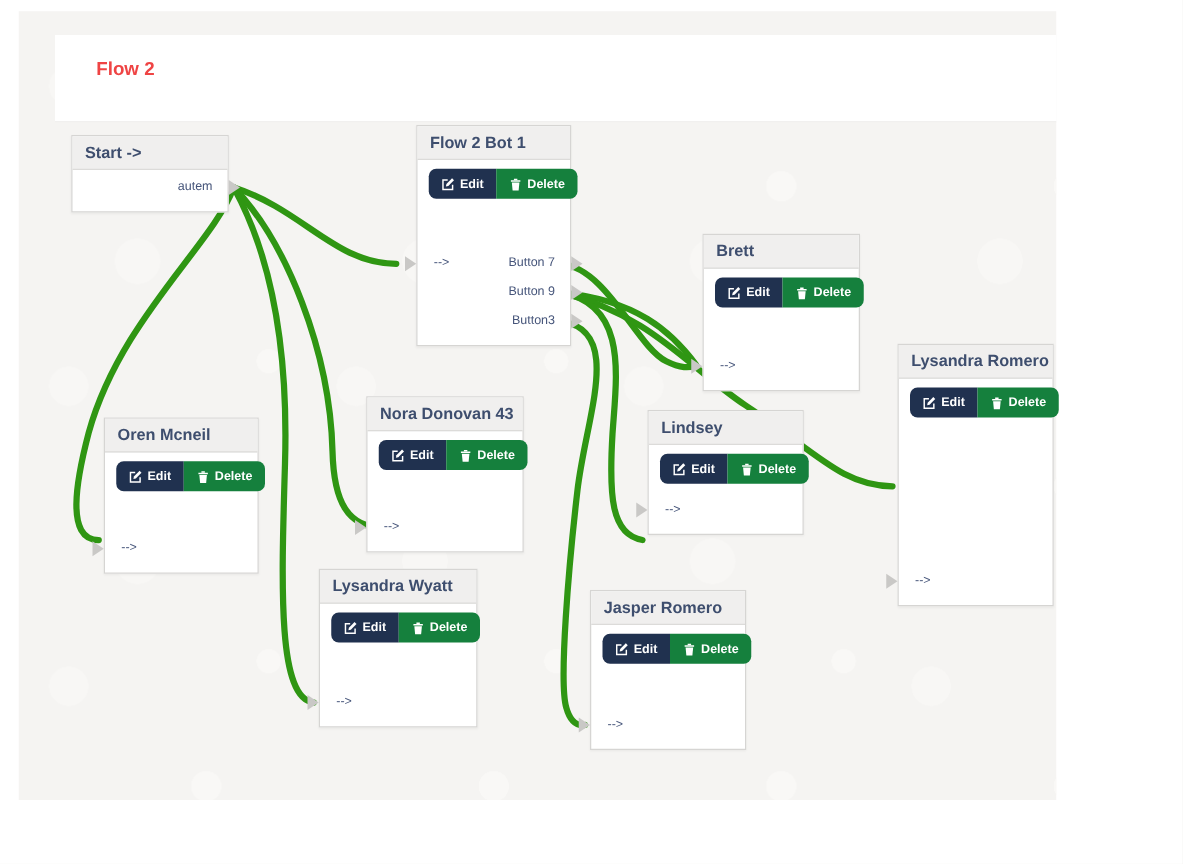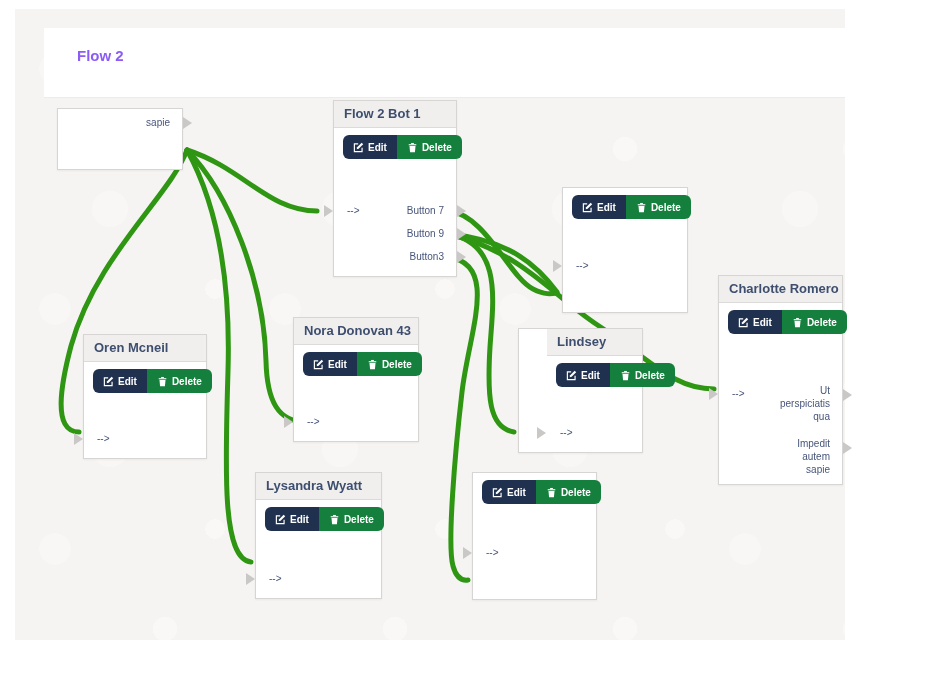--- a/index.html
+++ b/index.html
@@ -22,21 +22,21 @@
       radial-gradient(circle 16px at 200px 40px, #f9f8f6 60%, rgba(0,0,0,0) 61%);
     background-size:230px 240px;
   }
 
   
   .flowbar{
     position:absolute;left:44px;top:28px;width:801px;height:70px;
     background:#ffffff;border-bottom:1px solid #edecea;z-index:2;
   }
   .flowbar .title{
-    padding:19px 0 0 33px;font-size:15px;font-weight:700;color:#8b5cf6;
+    padding:19px 0 0 33px;font-size:15px;font-weight:700;color:#ef4444;
   }
 
   
   svg.wires{position:absolute;left:0;top:0;z-index:3;pointer-events:none}
   svg.wires path{fill:none;stroke:#2f9613;stroke-width:5;stroke-linecap:round;pointer-events:stroke}
 
   
   .node{
     position:absolute;z-index:4;background:#ffffff;
     border:1px solid #d6d5d3;box-shadow:0 1px 2px rgba(0,0,0,.05);
@@ -92,26 +92,27 @@
     <path d="M187,150 C215,201 231,271 228,371 C225,471 222,559 251,562"></path>
     <path d="M449,211 C486,215 509,277 533,289 C545,295 551,294 557,293"></path>
     <path d="M449,234 C509,240 537,265 557,292"></path>
     <path d="M449,234 C521,252 551,294 596,324 C651,360 673,389 714,389"></path>
     <path d="M449,234 C503,244 493,302 490,347 C487,397 489,428 514,432"></path>
     <path d="M449,257 C499,265 469,332 462,392 C455,452 447,546 453,566 C456,577 461,581 468,580"></path>
   </svg>
 
 <div>
     <div class="node" style="left: 57px; top: 108px; width: 126px; height: 62px;">
+      <div class="nhead">Start -&gt;</div>
       <div class="nbody">
         <div class="ports">
           <div class="col incol"></div>
           <div class="col outcol">
             <div class="prow out">
-              <span class="plabel">sapie</span>
+              <span class="plabel">autem</span>
               <span class="tri tout"></span>
             </div>
           </div>
         </div>
       </div>
     </div>
     <div class="node" style="left: 333px; top: 100px; width: 124px; height: 177px;">
       <div class="nhead">Flow 2 Bot 1</div>
       <div class="nbody"><div class="btns">
           <button class="btn edit">
@@ -146,20 +147,21 @@
               <span class="tri tout"></span>
             </div>
             <div class="prow out">
               <span class="plabel">Button3</span>
               <span class="tri tout"></span>
             </div>
           </div>
         </div></div>
     </div>
     <div class="node" style="left: 562px; top: 187px; width: 126px; height: 126px;">
+      <div class="nhead">Brett</div>
       <div class="nbody"><div class="btns">
           <button class="btn edit">
             <svg class="ic" viewBox="0 0 16 16">
               <path d="M13.2 8.5V14H2V2.8h5.5" fill="none" stroke="#fff" stroke-width="1.7"></path>
               <path d="M6 7.6 12.6 1l2.2 2.2L8.2 9.8 5.4 10.4z" fill="#fff"></path>
             </svg>
             <span>Edit</span>
           </button>
           <button class="btn del">
             <svg class="ic" viewBox="0 0 16 16" fill="#fff">
@@ -173,52 +175,42 @@
           <div class="col incol">
             <div class="prow">
               <span class="tri tin"></span>
               <span class="plabel">--&gt;</span>
             </div>
           </div>
           <div class="col outcol"></div>
         </div></div>
     </div>
     <div class="node" style="left: 718px; top: 275px; width: 125px; height: 210px;">
-      <div class="nhead">Charlotte Romero</div>
-      <div class="nbody"><div class="btns">
-          <button class="btn edit">
-            <svg class="ic" viewBox="0 0 16 16">
-              <path d="M13.2 8.5V14H2V2.8h5.5" fill="none" stroke="#fff" stroke-width="1.7"></path>
-              <path d="M6 7.6 12.6 1l2.2 2.2L8.2 9.8 5.4 10.4z" fill="#fff"></path>
-            </svg>
-            <span>Edit</span>
-          </button>
-          <button class="btn del">
-            <svg class="ic" viewBox="0 0 16 16" fill="#fff">
-              <path d="M2.5 3.2h11v1.6h-11z"></path>
-              <path d="M6 1.4h4v1.8H6z"></path>
-              <path d="M3.6 5.8h8.8L11.5 15h-7z"></path>
-            </svg>
-            <span>Delete</span>
-          </button>
-        </div><div class="ports">
-          <div class="col incol">
-            <div class="prow">
-              <span class="tri tin"></span>
-              <span class="plabel">--&gt;</span>
-            </div>
-          </div>
-          <div class="col outcol">
-            <div class="prow out multi">
-              <span class="plabel">Ut perspiciatis qua</span>
-              <span class="tri tout"></span>
-            </div>
-            <div class="prow out multi">
-              <span class="plabel">Impedit autem sapie</span>
-              <span class="tri tout"></span>
+      <div class="nhead">Lysandra Romero</div>
+      <div class="nbody"><div class="btns">
+          <button class="btn edit">
+            <svg class="ic" viewBox="0 0 16 16">
+              <path d="M13.2 8.5V14H2V2.8h5.5" fill="none" stroke="#fff" stroke-width="1.7"></path>
+              <path d="M6 7.6 12.6 1l2.2 2.2L8.2 9.8 5.4 10.4z" fill="#fff"></path>
+            </svg>
+            <span>Edit</span>
+          </button>
+          <button class="btn del">
+            <svg class="ic" viewBox="0 0 16 16" fill="#fff">
+              <path d="M2.5 3.2h11v1.6h-11z"></path>
+              <path d="M6 1.4h4v1.8H6z"></path>
+              <path d="M3.6 5.8h8.8L11.5 15h-7z"></path>
+            </svg>
+            <span>Delete</span>
+          </button>
+        </div><div class="ports">
+          <div class="col incol">
+            <div class="prow">
+              <span class="tri tin"></span>
+              <span class="plabel">--&gt;</span>
             </div>
           </div>
         </div></div>
     </div>
     <div class="node" style="left: 83px; top: 334px; width: 124px; height: 125px;">
       <div class="nhead">Oren Mcneil</div>
       <div class="nbody"><div class="btns">
           <button class="btn edit">
             <svg class="ic" viewBox="0 0 16 16">
               <path d="M13.2 8.5V14H2V2.8h5.5" fill="none" stroke="#fff" stroke-width="1.7"></path>
@@ -265,21 +257,21 @@
         </div><div class="ports">
           <div class="col incol">
             <div class="prow">
               <span class="tri tin"></span>
               <span class="plabel">--&gt;</span>
             </div>
           </div>
           <div class="col outcol"></div>
         </div></div>
     </div>
-    <div class="node" style="left: 518px; top: 328px; width: 125px; height: 125px; padding-left: 28px;">
+    <div class="node" style="left: 518px; top: 328px; width: 125px; height: 100px;">
       <div class="nhead">Lindsey</div>
       <div class="nbody"><div class="btns">
           <button class="btn edit">
             <svg class="ic" viewBox="0 0 16 16">
               <path d="M13.2 8.5V14H2V2.8h5.5" fill="none" stroke="#fff" stroke-width="1.7"></path>
               <path d="M6 7.6 12.6 1l2.2 2.2L8.2 9.8 5.4 10.4z" fill="#fff"></path>
             </svg>
             <span>Edit</span>
           </button>
           <button class="btn del">
@@ -293,21 +285,21 @@
         </div><div class="ports">
           <div class="col incol">
             <div class="prow">
               <span class="tri tin"></span>
               <span class="plabel">--&gt;</span>
             </div>
           </div>
           <div class="col outcol"></div>
         </div></div>
     </div>
-    <div class="node" style="left: 255px; top: 472px; width: 127px; height: 127px;">
+    <div class="node" style="left: 255px; top: 455px; width: 127px; height: 127px;">
       <div class="nhead">Lysandra Wyatt</div>
       <div class="nbody"><div class="btns">
           <button class="btn edit">
             <svg class="ic" viewBox="0 0 16 16">
               <path d="M13.2 8.5V14H2V2.8h5.5" fill="none" stroke="#fff" stroke-width="1.7"></path>
               <path d="M6 7.6 12.6 1l2.2 2.2L8.2 9.8 5.4 10.4z" fill="#fff"></path>
             </svg>
             <span>Edit</span>
           </button>
           <button class="btn del">
@@ -322,20 +314,21 @@
           <div class="col incol">
             <div class="prow">
               <span class="tri tin"></span>
               <span class="plabel">--&gt;</span>
             </div>
           </div>
           <div class="col outcol"></div>
         </div></div>
     </div>
     <div class="node" style="left: 472px; top: 472px; width: 125px; height: 128px;">
+      <div class="nhead">Jasper Romero</div>
       <div class="nbody"><div class="btns">
           <button class="btn edit">
             <svg class="ic" viewBox="0 0 16 16">
               <path d="M13.2 8.5V14H2V2.8h5.5" fill="none" stroke="#fff" stroke-width="1.7"></path>
               <path d="M6 7.6 12.6 1l2.2 2.2L8.2 9.8 5.4 10.4z" fill="#fff"></path>
             </svg>
             <span>Edit</span>
           </button>
           <button class="btn del">
             <svg class="ic" viewBox="0 0 16 16" fill="#fff">

